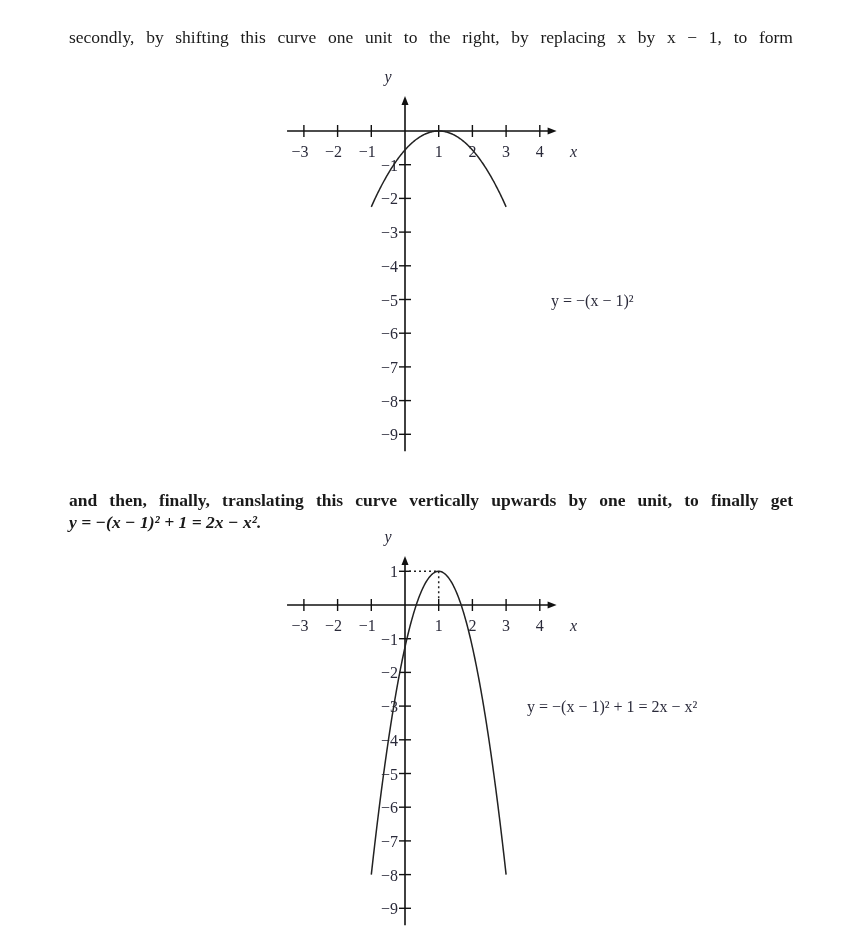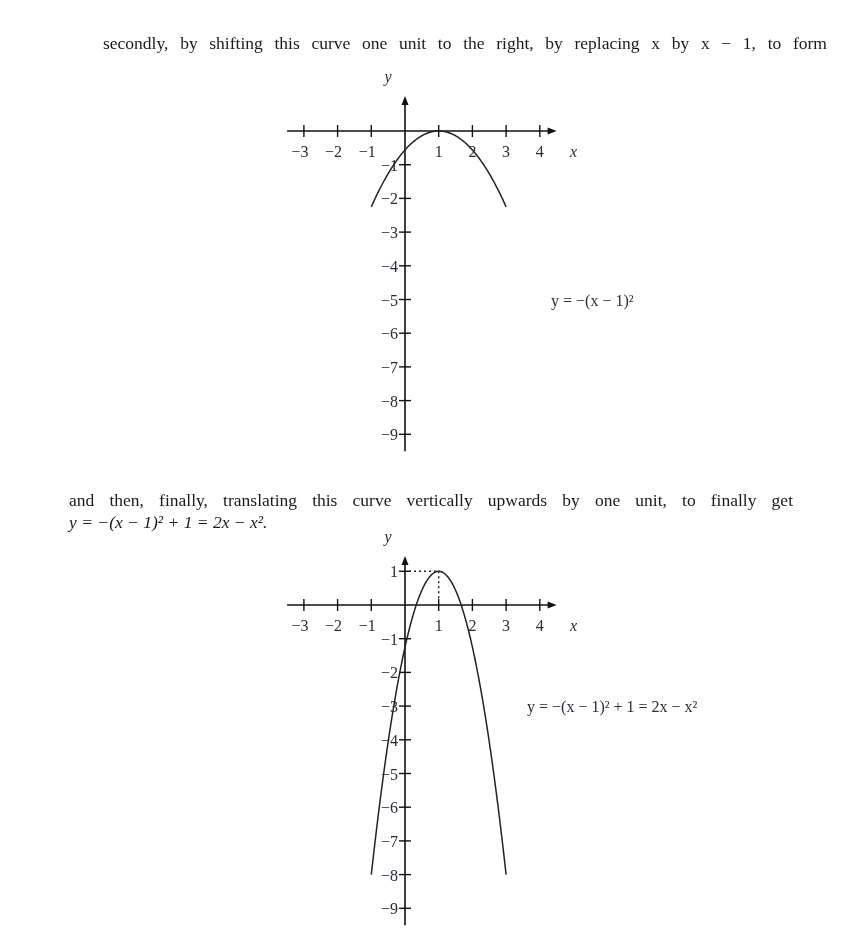--- a/index.html
+++ b/index.html
@@ -10,25 +10,25 @@
   .para .line1 { display:block; text-align:justify; text-align-last:justify; white-space:nowrap; }
   .para .line2 { display:block; font-style:italic; }
   svg { position:absolute; left:0; top:0; }
   .tick-label { font-family:"Liberation Serif", "DejaVu Serif", serif; font-size:16px; fill:#2a2a3a; }
   .axis-label { font-family:"Liberation Serif", "DejaVu Serif", serif; font-style:italic; font-size:16px; fill:#2a2a3a; }
   .curve-label { font-family:"Liberation Serif", "DejaVu Serif", serif; font-size:16px; fill:#2a2a3a; }
 </style>
 </head>
 <body>
 
-<div class="para" style="top:32px;margin-left:34px;">
+<div class="para" style="top:26px;">
   <span class="line1">secondly, by shifting this curve one unit to the right, by replacing x by x − 1, to form</span>
 </div>
 
-<div class="para" style="top:489px;">
+<div class="para" style="top:489px;font-weight:bold;">
   <span class="line1">and then, finally, translating this curve vertically upwards by one unit, to finally get</span>
   <span class="line2">y = −(x − 1)² + 1 = 2x − x².</span>
 </div>
 
 <svg id="charts" width="862" height="939">
   <g id="g1">
       <line x1="287.04999999999995" y1="131" x2="551.595" y2="131" stroke="#111" stroke-width="1.6"></line>
       <path d="M556.65,131 l-9,-3.5 l0,7 z" fill="#111"></path>
       <line x1="405" y1="451.15000000000003" x2="405" y2="102" stroke="#111" stroke-width="1.6"></line>
       <path d="M405,96 l-3.5,9 l7,0 z" fill="#111"></path>

